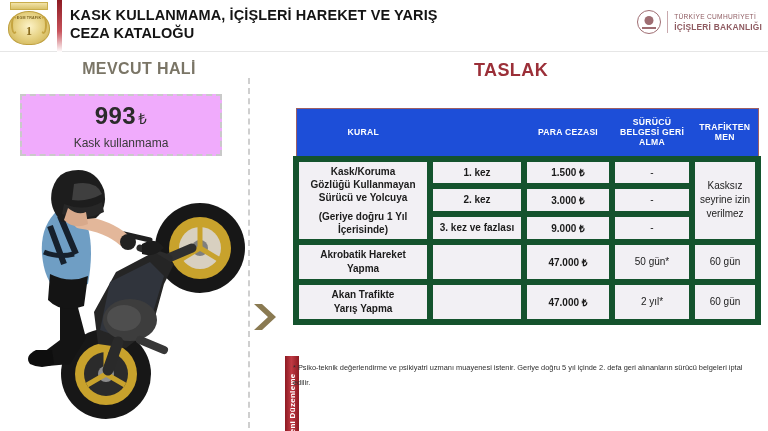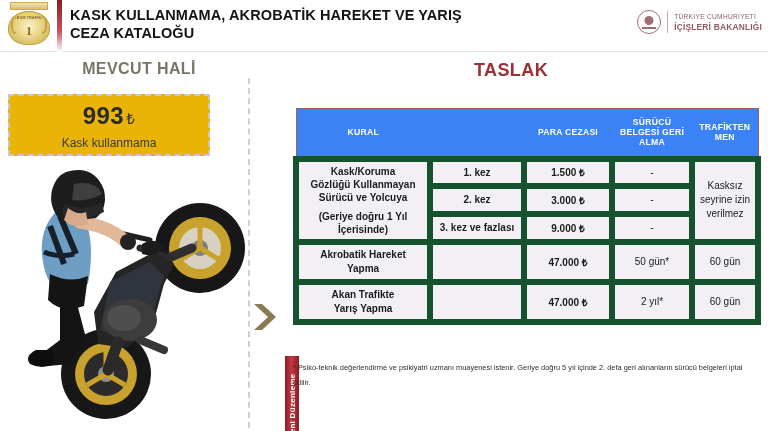--- a/index.html
+++ b/index.html
@@ -161,25 +161,25 @@
     text-align: center;
     color: #7a7566;
     font-size: 16px;
     font-weight: bold;
     letter-spacing: .4px;
   }
 
   .dashed-box {
     position: absolute;
     top: 42px;
-    left: 8px;
+    left: 20px;
     width: 202px;
     height: 62px;
     border: 2px dashed #c9c9c9;
-    background: #eab308;
+    background: #f0abfc;
   }
   .dashed-amount {
     position: absolute;
     top: 6px; left: 0; right: 0;
     text-align: center;
     font-size: 24px;
     font-weight: bold;
     color: #2b2b2b;
     letter-spacing: .5px;
   }
@@ -251,21 +251,21 @@
     width: 462px;
   }
 
   table.penalty {
     width: 462px;
     border-collapse: collapse;
     table-layout: fixed;
     border: 1px solid #9d5f64;
   }
   table.penalty th {
-    background: #3b82f6;
+    background: #1d4ed8;
     color: #ffffff;
     font-size: 8.6px;
     font-weight: bold;
     line-height: 10px;
     height: 50px;
     letter-spacing: .25px;
     text-align: center;
     vertical-align: middle;
     border: none;
     padding: 2px 1px;
@@ -338,21 +338,21 @@
       <div class="seal-txt">EGM TRAFİK</div>
       <div class="seal-num">1</div>
     </div>
     <div class="laurel-l"></div>
     <div class="laurel-r"></div>
   </div>
 
   <div class="header-divider"></div>
 
   <div class="header-title">
-    <span>KASK KULLANMAMA, AKROBATİK HAREKET VE YARIŞ</span>
+    <span>KASK KULLANMAMA, İÇİŞLERİ HAREKET VE YARIŞ</span>
     <span class="l2">CEZA KATALOĞU</span>
   </div>
 
   <div class="ministry">
     <div class="ministry-seal"></div>
     <div class="ministry-rule"></div>
     <div class="ministry-text">
       <span class="m1">TÜRKİYE CUMHURİYETİ</span>
       <span class="m2">İÇİŞLERİ BAKANLIĞI</span>
     </div>

